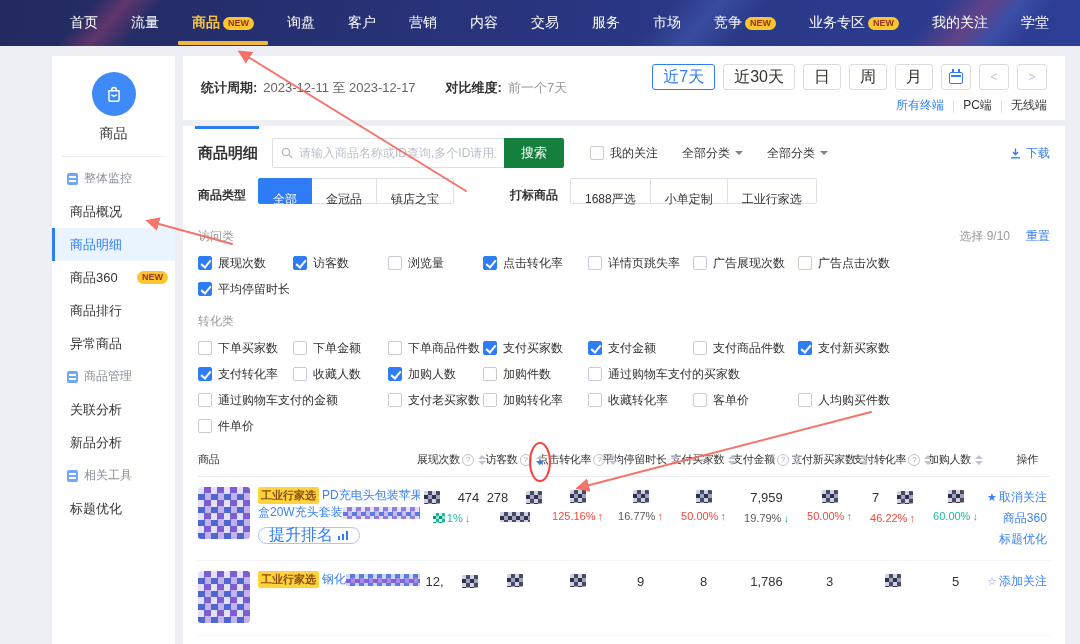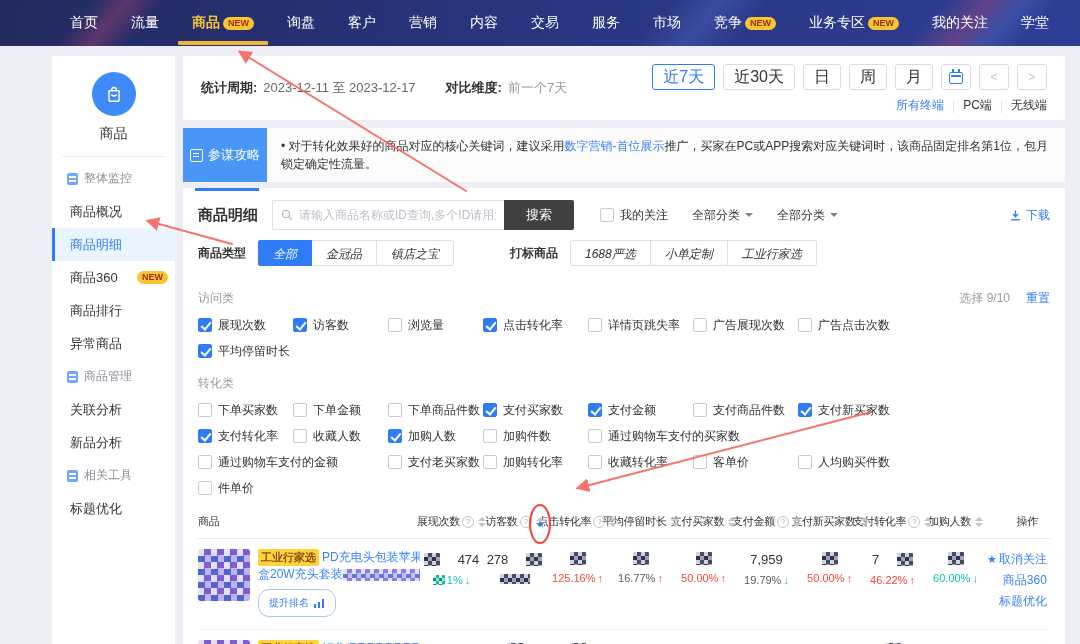--- a/index.html
+++ b/index.html
@@ -78,41 +78,41 @@
   .panel { margin-top:6px; background:#fff; position:relative; padding:0 15px 20px; min-height:470px; }
   .panel::before { content:''; position:absolute; top:0; left:12px; width:64px; height:3px; background:#2e7cf6;}
   .tab-bar { padding-top:12px; height:42px; display:flex; align-items:center; }
   .panel-title { font-size:15px; font-weight:bold; color:#333; margin-right:14px; }
   .search-wrap { display:flex; }
   .search-box { width:232px; height:30px; border:1px solid #dcdfe6; border-right:none;
     border-radius:2px 0 0 2px; display:flex; align-items:center; padding:0 8px; gap:6px; background:#fff;}
   .search-box input { border:none; outline:none; flex:1; font-size:12px; color:#333;
     font-family:inherit; background:transparent; min-width:0;}
   .search-box input::placeholder { color:#bcc1ca; }
-  .search-btn { width:70px; height:30px; background:#404040; color:#fff; font-size:13px;
+  .search-btn { width:60px; height:30px; background:#15803d; color:#fff; font-size:13px;
     border:none; border-radius:0 2px 2px 0; cursor:pointer; font-family:inherit;}
   .check-inline { display:flex; align-items:center; gap:6px; font-size:12px; color:#333;
     margin-left:26px; cursor:pointer; }
   .cb { width:14px; height:14px; border:1px solid #c6cbd4; border-radius:2px; background:#fff;
     position:relative; flex:none; display:inline-block;}
   .cb.on { background:#2e7cf6; border-color:#2e7cf6; }
   .cb.on::after { content:''; position:absolute; left:4px; top:1px; width:4px; height:8px;
     border:solid #fff; border-width:0 2px 2px 0; transform:rotate(40deg); }
   #cat-selects { display:flex; gap:24px; margin-left:24px; }
   .select { font-size:12px; color:#333; display:flex; align-items:center; gap:5px; cursor:pointer;text-align:center;}
   .sel-car { width:0; height:0; border:4px solid transparent; border-top-color:#7d828c; margin-top:4px;}
   .download { margin-left:auto; color:#2e7cf6; font-size:12px; display:flex; gap:5px;
     align-items:center; cursor:pointer; }
 
-  .type-row { margin-top:10px; display:flex; align-items:center; font-size:12px; }
+  .type-row { margin-top:10px; display:flex; align-items:flex-end; font-size:12px; }
   .type-label { font-weight:bold; color:#333; margin-right:12px; }
   .tag-ml { margin-left:56px; }
   .btn-group { display:flex; }
-  .chip { height:26px; padding:5px 14px; border:1px solid #dcdfe6; background:#fff; color:#333;
-    font-size:12px; cursor:pointer; margin-left:-1px; font-family:inherit;font-style:italic;}
+  .chip { height:26px; padding:12px 14px; border:1px solid #dcdfe6; background:#fff; color:#333;
+    font-size:12px; cursor:pointer; margin-left:-1px; font-family:inherit;}
   .chip:first-child { border-radius:2px 0 0 2px; margin-left:0; }
   .chip:last-child { border-radius:0 2px 2px 0; }
   .chip.active { background:#2e7cf6; border-color:#2e7cf6; color:#fff; position:relative;}
 
   .metric-sec { margin-top:24px; }
   .metric-sec + .metric-sec { margin-top:16px; }
   .sec-head { display:flex; font-size:12px; color:#999; align-items:center;}
   .sec-right { margin-left:auto; display:flex; gap:16px; align-items:center;}
   .reset-link { color:#2e7cf6; cursor:pointer; }
   .metric-grid { margin-top:10px; display:grid; grid-template-columns:95px 95px 95px 105px 105px 105px auto;
@@ -139,22 +139,22 @@
   .t-row { display:grid; grid-template-columns:222px repeat(9,63px) 1fr; padding:10px 0 12px;
     border-bottom:1px solid #f1f3f6; }
   .prod { display:flex; gap:8px; }
   .p-img { width:52px; height:52px; border-radius:3px; flex:none;
     background:conic-gradient(#7b5fd2 25%,#c3b2ee 0 50%,#4f66cf 0 75%,#e6e0f7 0) 0 0/13px 13px; }
   .p-info { flex:1; min-width:0; font-size:12px; line-height:17px; }
   .p-line { white-space:nowrap; overflow:hidden; }
   .p-badge { display:inline-block; background:#ffd43b; color:#8a4a16; font-weight:bold;
     padding:0 3px; border-radius:2px; font-size:11px; margin-right:3px; }
   .p-title { color:#3b82f6; cursor:pointer; }
-  .rank-btn { margin-top:6px; display:inline-flex; align-items:center; gap:5px; height:28px;
-    padding:0 10px; border:1px solid #a9c6f5; border-radius:11px; color:#2e7cf6; font-size:10px;
+  .rank-btn { margin-top:6px; display:inline-flex; align-items:center; gap:5px; height:17px;
+    padding:0 10px; border:1px solid #a9c6f5; border-radius:11px; color:#2e7cf6; font-size:16px;
     background:#fff; cursor:pointer; font-family:inherit;}
   .rank-ico { display:inline-block; width:11px; height:9px;
     background:linear-gradient(#2e7cf6,#2e7cf6) 0 100%/2px 4px no-repeat,
                linear-gradient(#2e7cf6,#2e7cf6) 4px 100%/2px 6px no-repeat,
                linear-gradient(#2e7cf6,#2e7cf6) 8px 100%/2px 9px no-repeat; }
   .cell { display:flex; flex-direction:column; align-items:center; gap:7px; padding-top:3px; }
   .c-val { font-size:13px; color:#333; display:flex; align-items:center; gap:18px; }
   .c-chg { font-size:11px; display:flex; align-items:center; gap:2px; color:#5a5a5a;}
   .red { color:#f5483b; } .teal { color:#14bfa1; } .dark { color:#5a5a5a; }
   .arr { font-weight:bold; font-size:11px; }
@@ -316,30 +316,20 @@
         <div class="terminals" id="terminals">
             <span class="t-link active">所有终端</span>
             <span class="t-sep">|</span>
             <span class="t-link">PC端</span>
             <span class="t-sep">|</span>
             <span class="t-link">无线端</span>
           </div>
       </div>
     </section>
 
-    <section class="banner">
-      <div class="banner-tag">
-        <span class="pen-ico"></span>
-        <span>参谋攻略</span>
-      </div>
-      <div class="banner-body">
-        <span>•</span>
-        <span>对于转化效果好的商品对应的核心关键词，建议采用</span><span class="tip-link">数字营销-首位展示</span><span>推广，买家在PC或APP搜索对应关键词时，该商品固定排名第1位，包月锁定确定性流量。</span>
-      </div>
-    </section>
 
     <section class="panel">
       <div class="tab-bar">
         <span class="panel-title">商品明细</span>
         <div class="search-wrap">
           <div class="search-box">
             <svg width="12" height="12" viewBox="0 0 12 12">
               <circle cx="5" cy="5" r="3.6" fill="none" stroke="#b5b8bf" stroke-width="1.3"></circle>
               <line x1="8" y1="8" x2="11" y2="11" stroke="#b5b8bf" stroke-width="1.3"></line>
             </svg>

